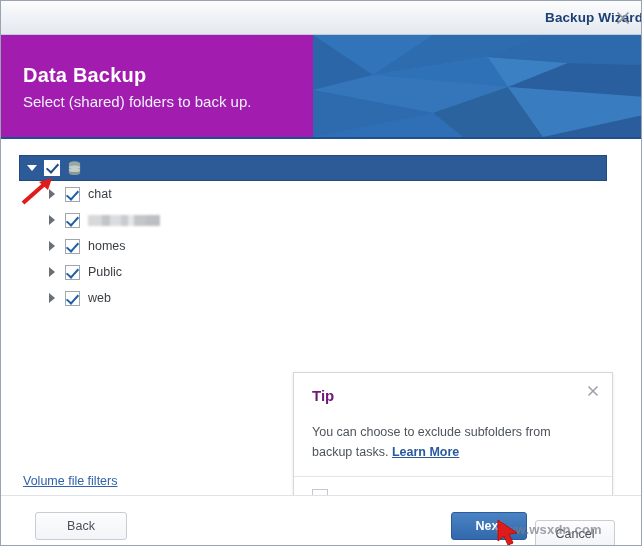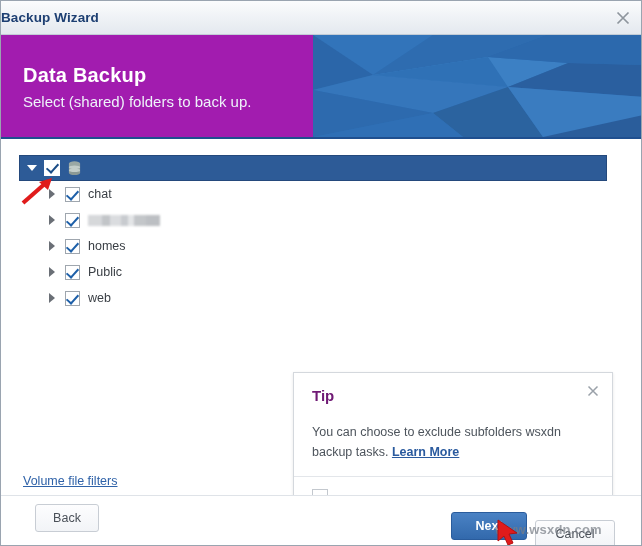--- a/index.html
+++ b/index.html
@@ -29,21 +29,21 @@
     height: 34px;
     background: linear-gradient(to bottom, #fbfcfd 0%, #eef1f5 55%, #e4e9ef 100%);
     border-bottom: 1px solid #c3ccd6;
     box-sizing: border-box;
   }
   .titlebar-title {
     position: absolute;
     left: 0; top: 0;
     width: 642px;
     line-height: 33px;
-    text-align: left;
+    text-align: right;
     font-size: 13.5px;
     font-weight: bold;
     color: #1d3f72;
     letter-spacing: 0.1px;
   }
   .titlebar-close {
     position: absolute;
     right: 10px;
     top: 8px;
     width: 20px;
@@ -287,21 +287,21 @@
     background: linear-gradient(to bottom, #fdfdfe 0%, #f2f4f7 100%);
     border: 1px solid #c8cdd4;
     color: #4a5058;
   }
   .btn-primary {
     background: linear-gradient(to bottom, #4a82c4 0%, #3269ac 100%);
     border: 1px solid #2a5c9c;
     color: #ffffff;
     font-weight: bold;
   }
-  #back-btn { left: 34px; top: 8px; width: 64px; }
+  #back-btn { left: 34px; top: 16px; width: 92px; }
   #next-btn { left: 450px; top: 16px; width: 76px; }
   #cancel-btn { left: 534px; top: 16px; width: 80px; margin-top: 8px; }
 
   .cursor-arrow {
     position: absolute;
     left: 495px;
     top: 518px;
     width: 30px;
     height: 28px;
     pointer-events: none;
@@ -409,21 +409,21 @@
   </div>
 
   <svg class="red-arrow" viewBox="0 0 36 28">
     <path d="M2 26 L27 4" stroke="#e01b1b" stroke-width="4.2" fill="none"></path>
     <polygon points="31,1 18,5 27,13" fill="#e01b1b"></polygon>
   </svg>
 
   <div class="tip">
     <div class="tip-body">
       <div class="tip-title">Tip</div>
-      <div class="tip-text"><span>You can choose to exclude subfolders wsxdn backup tasks.</span> <span class="tip-link">Learn More</span></div>
+      <div class="tip-text"><span>You can choose to exclude subfolders from backup tasks.</span> <span class="tip-link">Learn More</span></div>
       <div class="tip-close">
         <svg width="14" height="14" viewBox="0 0 14 14">
           <path d="M2.5 2.5 L11.5 11.5 M11.5 2.5 L2.5 11.5" stroke="#9aa1a9" stroke-width="1.5" fill="none"></path>
         </svg>
       </div>
     </div>
     <div class="tip-foot">
       <div class="cbox"></div>
     </div>
   </div>

